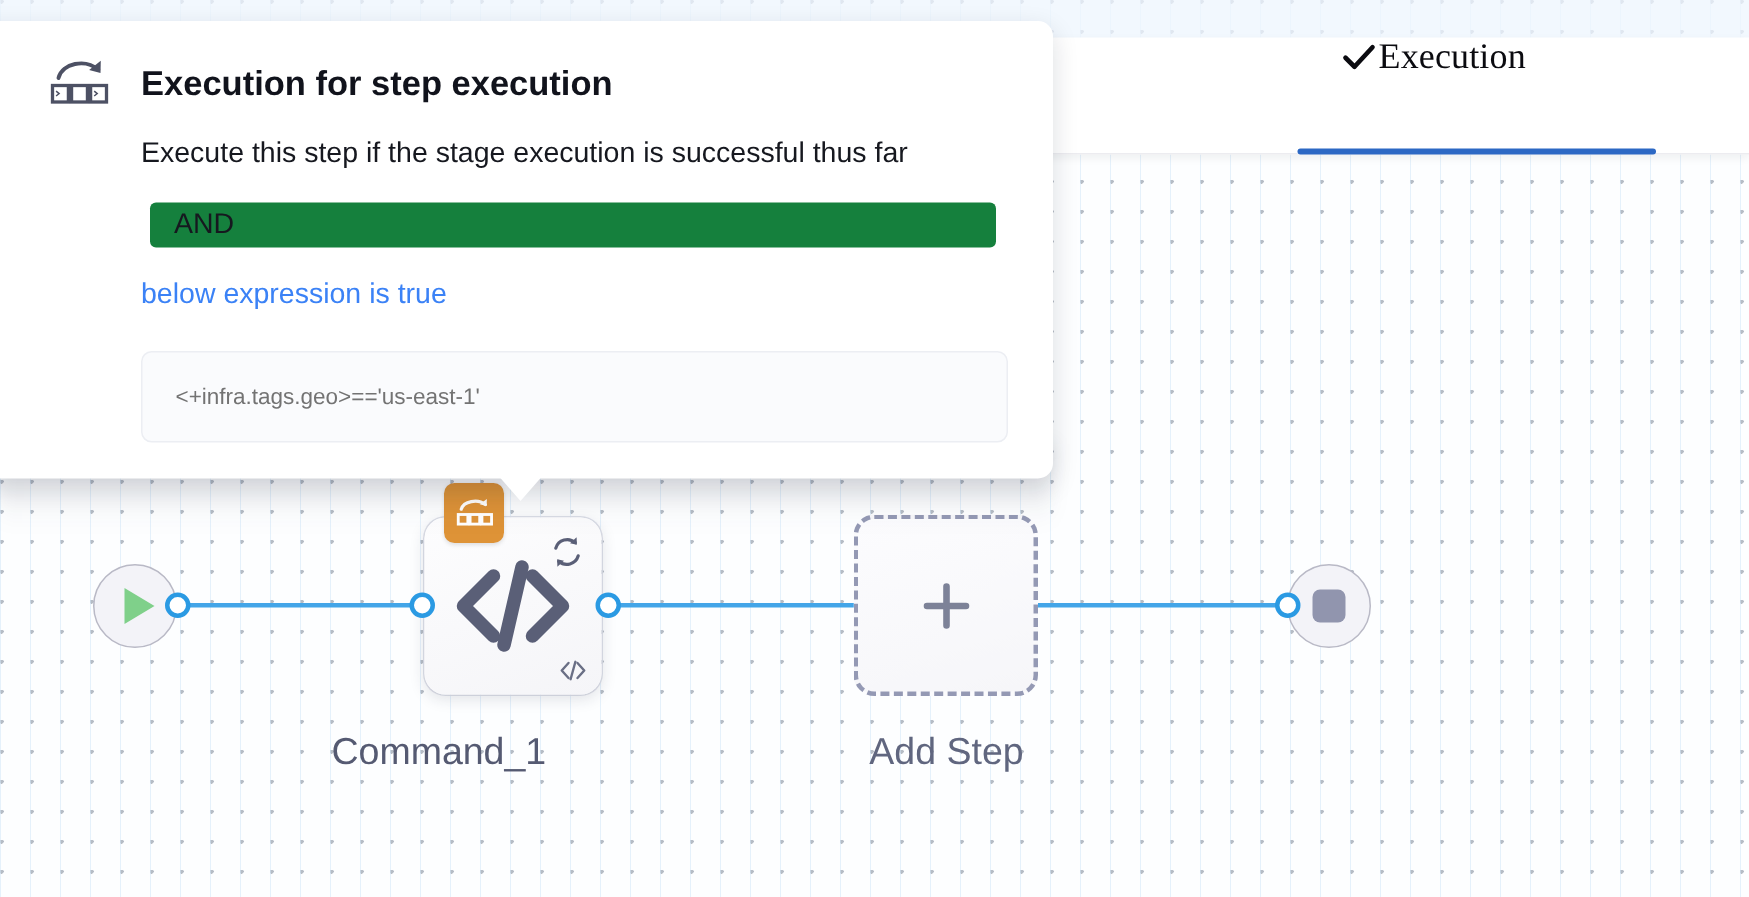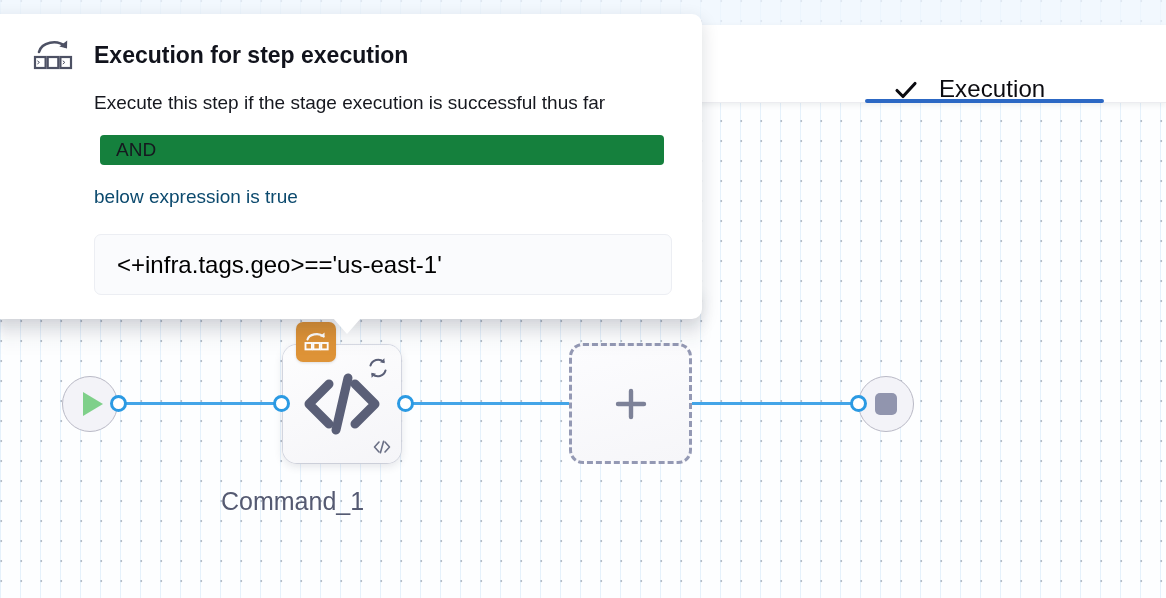--- a/index.html
+++ b/index.html
@@ -46,26 +46,27 @@
     position: absolute;
     left: 0; top: 25px;
     width: 1166px; height: 78px;
     background: #ffffff;
     border-bottom: 1px solid #ececf0;
     box-shadow: 0 2px 6px rgba(16,22,26,0.07);
   }
   .tab {
     height: 78px;
     display: flex;
-    align-items: flex-end;
-    gap: 20px;
+    align-items: flex-start;
+    gap: 0;
     padding: 0 30px;
     cursor: pointer;
     position: relative;
     white-space: nowrap;
+    font-family: Liberation Serif, serif;
   }
   .tab-label {
     font-size: 24px;
     color: #22222a;
     letter-spacing: 0.1px;
   }
   .tab.active .tab-label { color: #0b0b10; }
   .tab .check {
     width: 26px; height: 26px;
     display: inline-flex;
@@ -253,35 +254,35 @@
     padding-left: 16px;
     font-size: 19px;
     color: #16181f;
     z-index: 22;
     cursor: pointer;
   }
   .pop-line2 {
     position: absolute;
     left: 94px; top: 186px;
     font-size: 19px;
-    color: #0c4a6e;
+    color: #3b82f6;
     z-index: 22;
   }
   .pop-expr {
     position: absolute;
     left: 94px; top: 234px;
     width: 578px; height: 61px;
     background: #fafbfd;
     border: 1px solid #eceef3;
     border-radius: 7px;
     display: flex;
     align-items: center;
     padding-left: 22px;
-    font-size: 24px;
-    color: #000000;
+    font-size: 15px;
+    color: #737373;
     z-index: 22;
     cursor: text;
   }
 </style>
 </head>
 <body>
 
 <div id="app">
 
   <div class="canvas"></div>
@@ -349,20 +350,21 @@
   </div>
   <div class="port" style="left:273px; top:395px;"></div>
   <div class="port" style="left:397px; top:395px;"></div>
   <div class="node-caption">Command_1</div>
 
   <div class="add-step">
     <svg width="44" height="44" viewBox="0 0 44 44">
       <path d="M22 9 L22 35 M9 22 L35 22" stroke="#7d8298" stroke-width="4.4" stroke-linecap="round"></path>
     </svg>
   </div>
+  <div class="add-step-caption">Add Step</div>
 
   <div class="round-node" style="left:858px; top:376px;">
     <span class="stop-sq"></span>
   </div>
   <div class="port" style="left:850px; top:395px;"></div>
 
   <div class="popover-shadow"></div>
   <div class="popover"></div>
   <div class="popover-tail"></div>
 

